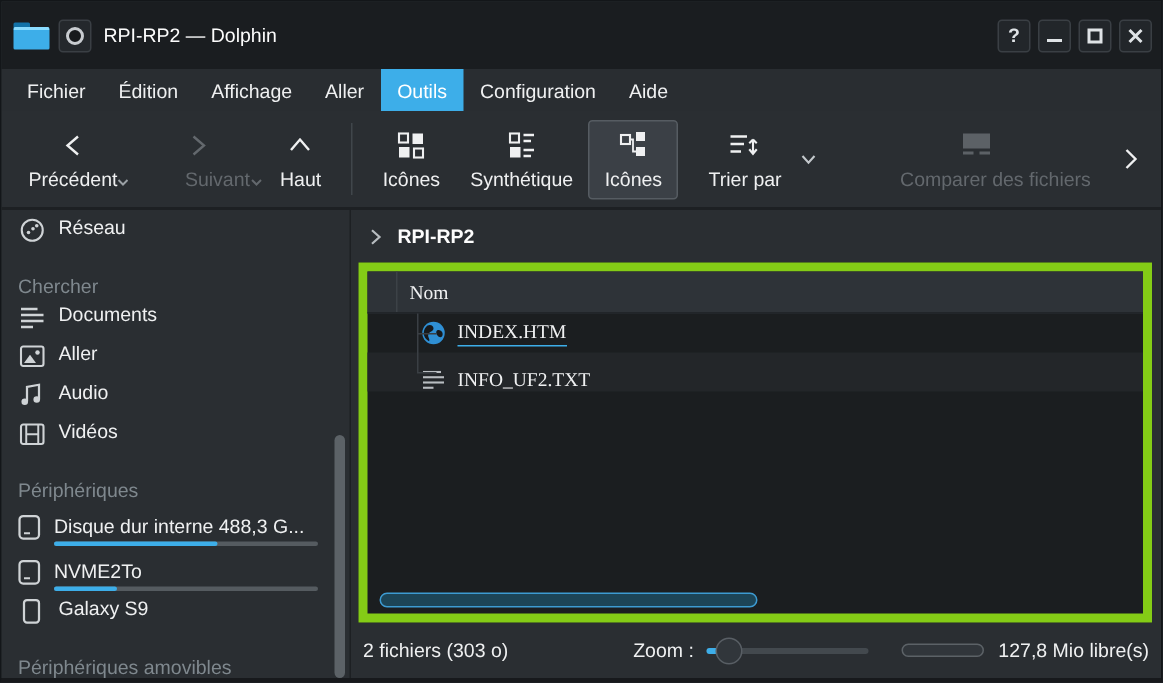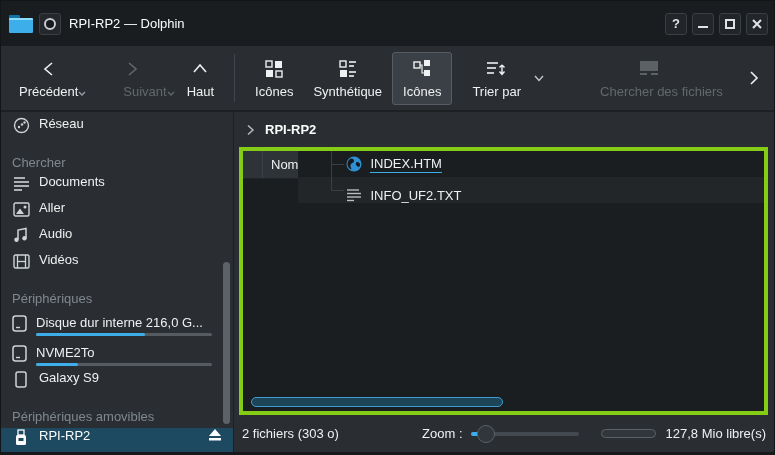--- a/index.html
+++ b/index.html
@@ -53,28 +53,28 @@
   .side-row.selected { background:#1d4a61; height:30px; padding-right:10px; }
   .side-row.selected .slabel { color:#fcfcfc; }
   .eject { margin-left:auto; flex:none; }
   .side-scroll { position:absolute; right:3px; top:150px; width:7px; height:162px; background:#5c6267; border-radius:4px; }
 
   
   .main { flex:1; display:flex; flex-direction:column; min-width:0; background:#2a2e32; }
   .breadcrumb { height:35px; display:flex; align-items:center; padding:0 12px; gap:10px; flex:none; }
   .bc-label { font-weight:bold; color:#fcfcfc; }
 
-  .view { flex:1; margin:0 6px 0 5px; border:4px solid #84cc16; background:#1b1e20; position:relative; display:flex; flex-direction:row; min-height:0; }
+  .view { flex:1; margin:0 6px 0 5px; border:6px solid #84cc16; background:#1b1e20; position:relative; display:flex; flex-direction:column; min-height:0;font-family:Liberation Serif, serif; }
   .view-header { height:28px; background:#2e3338; border-bottom:1px solid #212529; display:flex; align-items:center; flex:none; }
   .vh-lead { width:20px; height:100%; border-right:1px solid #3c4247; flex:none; }
   .vh-name { padding-left:8px; color:#eff0f1; }
   .rows { position:relative; flex:1; }
   .tree-vline { position:absolute; left:33px; top:0; width:1px; height:39px; background:#3a3f44; }
   .tree-hline { position:absolute; left:33px; width:13px; height:1px; background:#3a3f44; }
-  .file-row { height:26px; display:flex; align-items:center; gap:8px; padding-left:48px; }
+  .file-row { height:26px; display:flex; align-items:center; gap:8px; padding-left:36px; }
   .file-row.alt { background:#232629;align-items:flex-end; }
   .file-row .ficon { width:16px; height:16px; flex:none; }
   .fname { color:#eff0f1; }
   .fname.link { border-bottom:1px solid #3daee9; padding-bottom:1px; }
   .h-scroll { position:absolute; left:8px; bottom:4px; width:252px; height:10px; background:#1d4557; border:1px solid #3d9bd2; border-radius:5px; }
 
   .statusbar { height:37px; display:flex; align-items:center; padding:0 8px; flex:none; gap:0; }
   .status-left { margin-right:auto; }
   .zoom-label { margin-right:8px; }
   .zoom-slider { position:relative; width:108px; height:18px; flex:none; }
@@ -114,20 +114,29 @@
           <rect x="1" y="1" width="8" height="8" fill="none" stroke="#dfe3e6" stroke-width="2"></rect>
         </svg>
       </div>
     <div class="winbtn">
         <svg width="10" height="10">
           <path d="M1 1 L9 9 M9 1 L1 9" stroke="#dfe3e6" stroke-width="2"></path>
         </svg>
       </div>
   </div>
 
+  <div class="menubar">
+    <div class="menu-item">Fichier</div>
+    <div class="menu-item">Édition</div>
+    <div class="menu-item">Affichage</div>
+    <div class="menu-item">Aller</div>
+    <div class="menu-item active">Outils</div>
+    <div class="menu-item">Configuration</div>
+    <div class="menu-item">Aide</div>
+  </div>
 
   <div class="toolbar">
     <div class="tool-btn">
       <div class="icon">
           <svg width="18" height="18">
             <path d="M12 3 L5 9 L12 15" fill="none" stroke="#eff0f1" stroke-width="1.6"></path>
           </svg>
         </div>
       <div class="lbl">Précédent</div>
       <svg class="mini-caret" width="8" height="5">
@@ -208,21 +217,21 @@
       </svg>
 
     <div class="tool-btn disabled" style="margin-left:16px;">
       <div class="icon">
           <svg width="24" height="20" opacity="0.45">
         <rect x="3" y="2" width="18" height="10" fill="#9aa0a5"></rect>
         <line x1="3" y1="15" x2="10" y2="15" stroke="#9aa0a5" stroke-width="2"></line>
         <line x1="14" y1="15" x2="21" y2="15" stroke="#9aa0a5" stroke-width="2"></line>
       </svg>
         </div>
-      <div class="lbl">Chercher des fichiers</div>
+      <div class="lbl">Comparer des fichiers</div>
     </div>
 
     <div class="tool-spacer"></div>
     <div class="overflow-chevron">
       <svg width="12" height="16">
           <path d="M3 2 L9 8 L3 14" fill="none" stroke="#eff0f1" stroke-width="1.6"></path>
         </svg>
     </div>
   </div>
 
@@ -287,21 +296,21 @@
       </div>
 
       <div class="side-section">Périphériques</div>
 
       <div class="device-row">
         <span class="sicon"><svg width="15" height="17">
           <rect x="1" y="1" width="13" height="15" rx="2.5" fill="none" stroke="#cfd3d6" stroke-width="1.5"></rect>
           <line x1="4" y1="12.5" x2="8" y2="12.5" stroke="#cfd3d6" stroke-width="1.4"></line>
         </svg></span>
         <span class="device-body">
-          <span class="slabel">Disque dur interne 216,0 G...</span>
+          <span class="slabel">Disque dur interne 488,3 G...</span>
           <span class="usage-track" style="display:block;">
               <span class="usage-fill" style="display: block; width: 62%;"></span>
             </span>
         </span>
       </div>
       <div class="device-row">
         <span class="sicon"><svg width="15" height="17">
           <rect x="1" y="1" width="13" height="15" rx="2.5" fill="none" stroke="#cfd3d6" stroke-width="1.5"></rect>
           <line x1="4" y1="12.5" x2="8" y2="12.5" stroke="#cfd3d6" stroke-width="1.4"></line>
         </svg></span>

